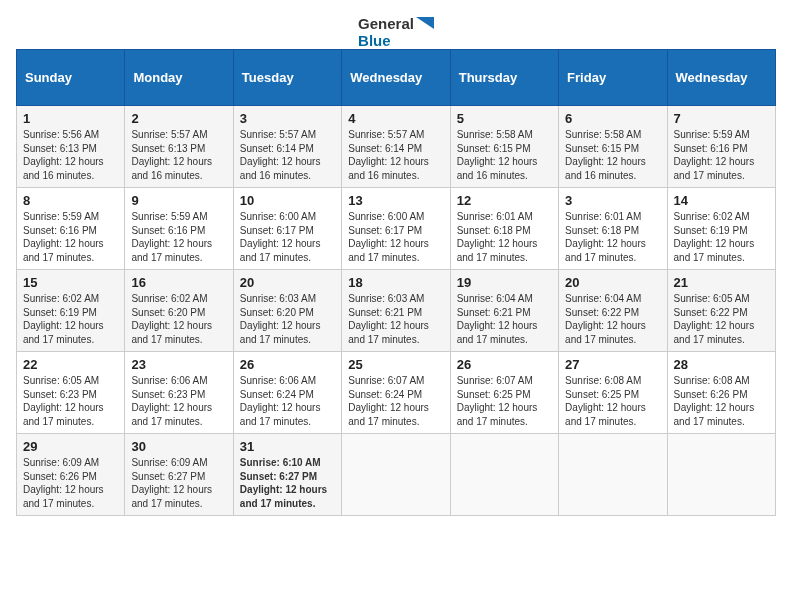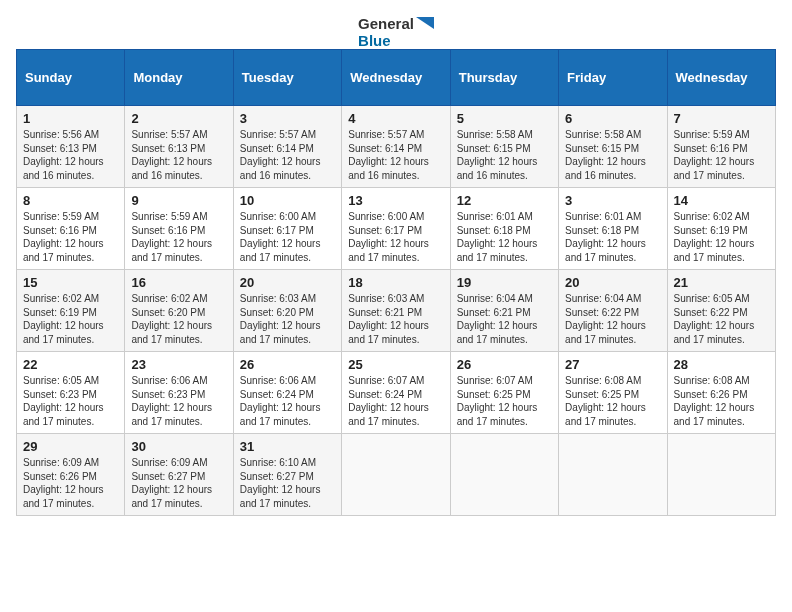--- a/index.html
+++ b/index.html
@@ -323,21 +323,21 @@
         </td>
         <td>
           <span class="day-num">30</span>
           <div class="day-info" style="white-space: pre-line;">Sunrise: 6:09 AM
 Sunset: 6:27 PM
 Daylight: 12 hours
 and 17 minutes.</div>
         </td>
         <td>
           <span class="day-num">31</span>
-          <div class="day-info" style="white-space: pre-line;">Sunrise: 6:10 AM
+          <div class="day-info" style="white-space: pre-line; font-weight: bold;">Sunrise: 6:10 AM
 Sunset: 6:27 PM
 Daylight: 12 hours
 and 17 minutes.</div>
         </td>
         <td class="empty-cell"></td>
         <td class="empty-cell"></td>
         <td class="empty-cell"></td>
         <td class="empty-cell"></td>
       </tr>
     </tbody>

